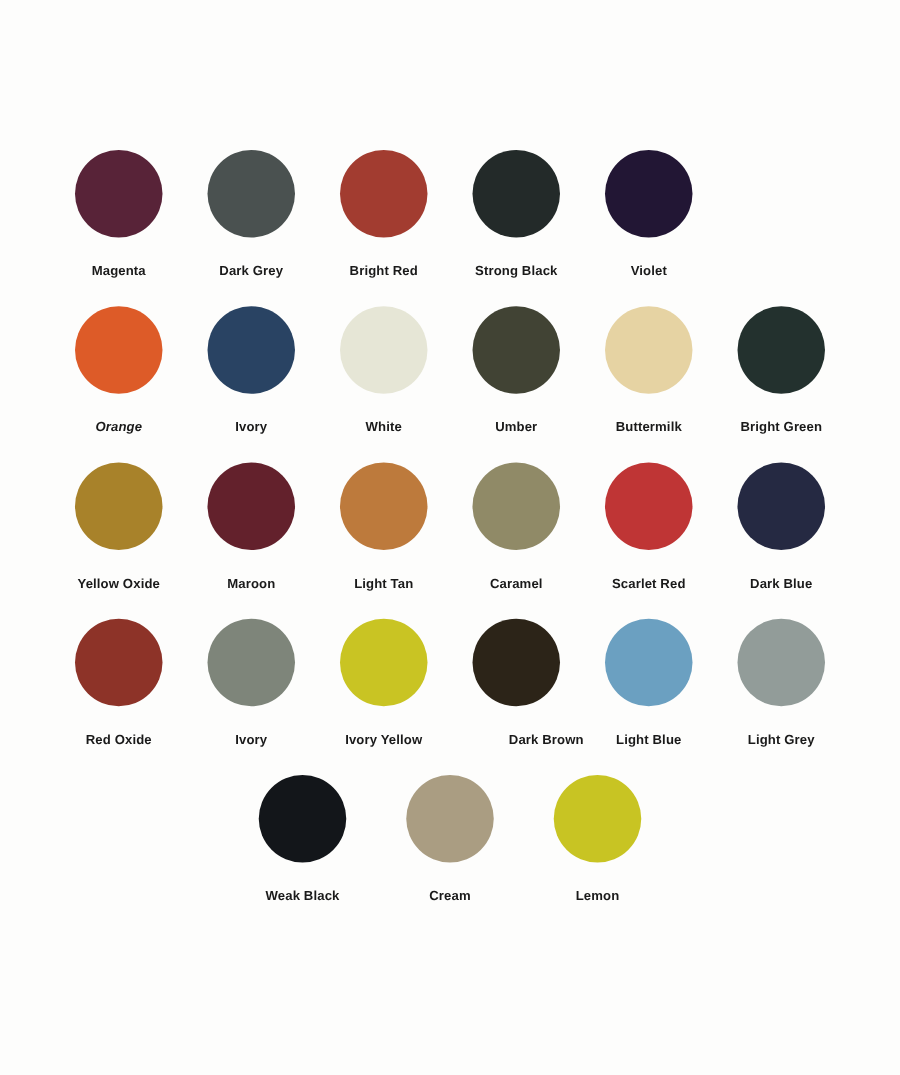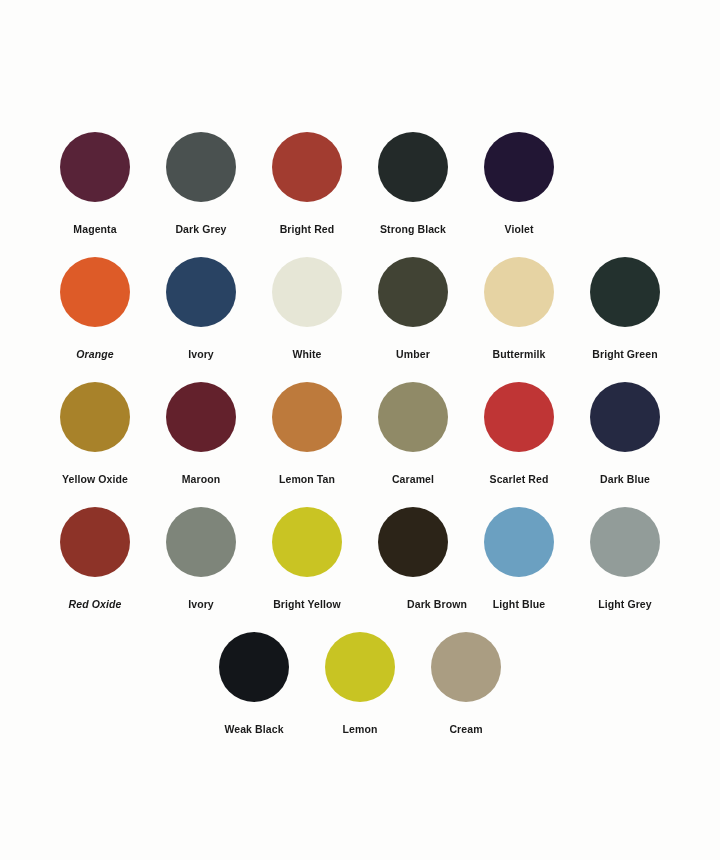--- a/index.html
+++ b/index.html
@@ -18,35 +18,36 @@
     position: relative;
     width: 720px;
     height: 860px;
     background: #fdfdfc;
     box-sizing: border-box;
     padding: 0;
   }
   .swatch-grid {
     position: absolute;
     left: 42px;
-    top: 132px;
+    top: 120px;
     width: 636px;
     display: flex;
     flex-direction: column;
     gap: 0;
   }
   .swatch-row {
     display: flex;
     flex-direction: row;
     justify-content: flex-start;
     align-items: flex-start;
     height: 125px;
   }
   .swatch-row.centered {
     justify-content: center;
+    gap: 12px;
   }
   .swatch-cell {
     width: 106px;
     display: flex;
     flex-direction: column;
     align-items: center;
     box-sizing: border-box;
   }
   .swatch-disc {
     width: 70px;
@@ -127,48 +128,48 @@
       <div class="swatch-cell">
         <span class="swatch-disc" style="background-color: rgb(168, 130, 42);"></span>
         <span class="swatch-label" style="color: rgb(26, 26, 26);">Yellow Oxide</span>
       </div>
       <div class="swatch-cell">
         <span class="swatch-disc" style="background-color: rgb(99, 33, 44);"></span>
         <span class="swatch-label" style="color: rgb(26, 26, 26);">Maroon</span>
       </div>
       <div class="swatch-cell">
         <span class="swatch-disc" style="background-color: rgb(189, 122, 60);"></span>
-        <span class="swatch-label" style="color: rgb(26, 26, 26);">Lemon Tan</span>
+        <span class="swatch-label" style="color: rgb(26, 26, 26);">Light Tan</span>
       </div>
       <div class="swatch-cell">
         <span class="swatch-disc" style="background-color: rgb(144, 138, 103);"></span>
         <span class="swatch-label" style="color: rgb(26, 26, 26); text-align: center;">Caramel</span>
       </div>
       <div class="swatch-cell">
         <span class="swatch-disc" style="background-color: rgb(191, 53, 53);"></span>
         <span class="swatch-label" style="color: rgb(26, 26, 26);">Scarlet Red</span>
       </div>
       <div class="swatch-cell">
         <span class="swatch-disc" style="background-color: rgb(37, 41, 66);"></span>
         <span class="swatch-label" style="color: rgb(26, 26, 26); text-align: center;">Dark Blue</span>
       </div>
     </div>
 
     <div class="swatch-row">
       <div class="swatch-cell">
         <span class="swatch-disc" style="background-color: rgb(141, 51, 40);"></span>
-        <span class="swatch-label" style="color: rgb(26, 26, 26); font-style: italic;">Red Oxide</span>
+        <span class="swatch-label" style="color: rgb(26, 26, 26);">Red Oxide</span>
       </div>
       <div class="swatch-cell">
         <span class="swatch-disc" style="background-color: rgb(126, 133, 122);"></span>
         <span class="swatch-label" style="color: rgb(26, 26, 26);">Ivory</span>
       </div>
       <div class="swatch-cell">
         <span class="swatch-disc" style="background-color: rgb(201, 196, 35);"></span>
-        <span class="swatch-label" style="color: rgb(26, 26, 26);">Bright Yellow</span>
+        <span class="swatch-label" style="color: rgb(26, 26, 26);">Ivory Yellow</span>
       </div>
       <div class="swatch-cell">
         <span class="swatch-disc" style="background-color: rgb(44, 36, 24);"></span>
         <span class="swatch-label" style="color: rgb(26, 26, 26); padding-left: 48px;">Dark Brown</span>
       </div>
       <div class="swatch-cell">
         <span class="swatch-disc" style="background-color: rgb(107, 160, 193);"></span>
         <span class="swatch-label" style="color: rgb(26, 26, 26);">Light Blue</span>
       </div>
       <div class="swatch-cell">
@@ -176,23 +177,23 @@
         <span class="swatch-label" style="color: rgb(26, 26, 26);">Light Grey</span>
       </div>
     </div>
 
     <div class="swatch-row centered">
       <div class="swatch-cell">
         <span class="swatch-disc" style="background-color: rgb(19, 22, 26);"></span>
         <span class="swatch-label" style="color: rgb(26, 26, 26);">Weak Black</span>
       </div>
       <div class="swatch-cell">
+        <span class="swatch-disc" style="background-color: rgb(170, 157, 130);"></span>
+        <span class="swatch-label" style="color: rgb(26, 26, 26);">Cream</span>
+      </div>
+      <div class="swatch-cell">
         <span class="swatch-disc" style="background-color: rgb(200, 196, 35);"></span>
         <span class="swatch-label" style="color: rgb(26, 26, 26);">Lemon</span>
-      </div>
-      <div class="swatch-cell">
-        <span class="swatch-disc" style="background-color: rgb(170, 157, 130);"></span>
-        <span class="swatch-label" style="color: rgb(26, 26, 26);">Cream</span>
       </div>
     </div>
 
   </div>
 </div>
 
 </body></html>

